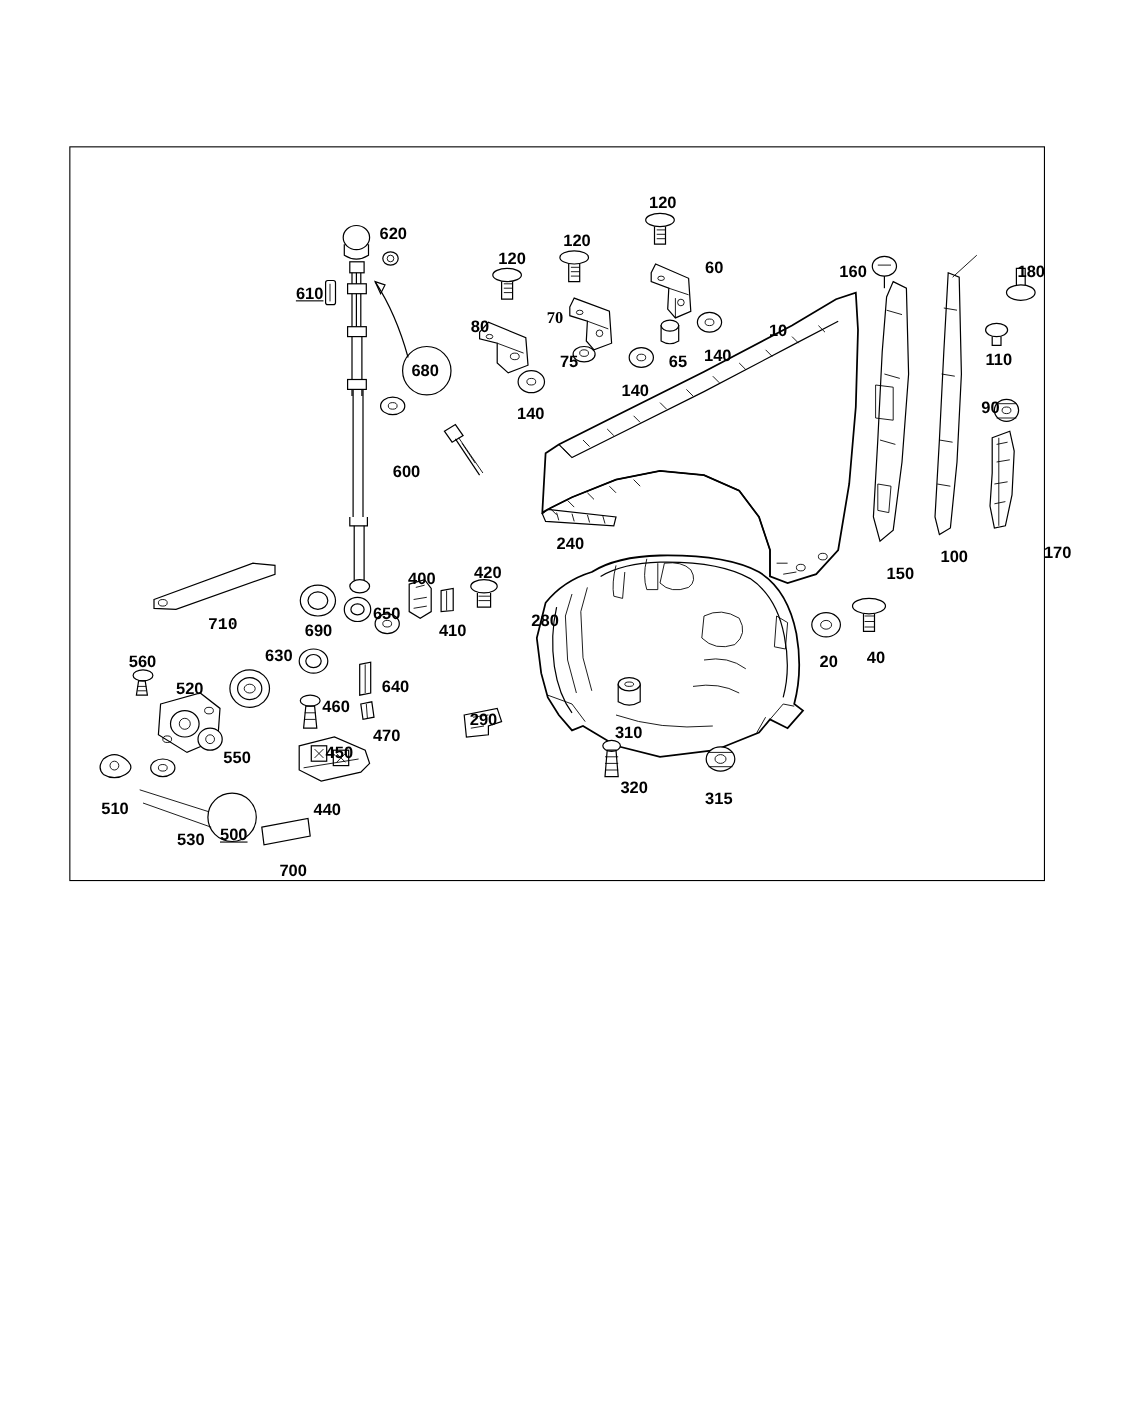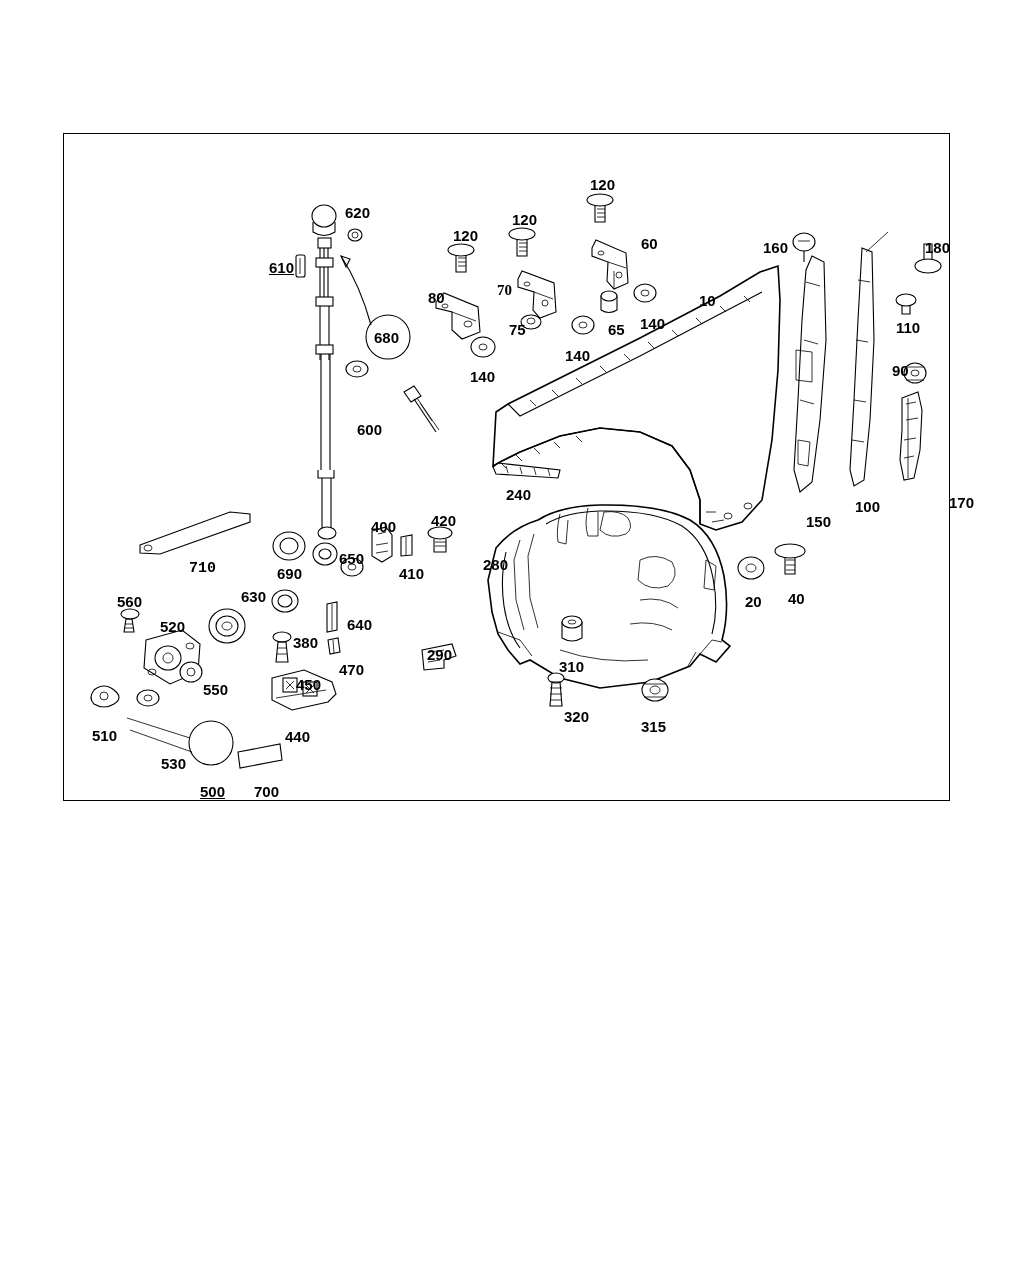--- a/index.html
+++ b/index.html
@@ -353,26 +353,26 @@
   <div class="callout" style="left:371px; top:519px;">400</div>
   <div class="callout" style="left:399px; top:566px;">410</div>
   <div class="callout" style="left:431px; top:513px;">420</div>
   <div class="callout" style="left:483px; top:557px;">280</div>
   <div class="callout" style="left:745px; top:594px;text-align:right;">20</div>
   <div class="callout" style="left:788px; top:591px;">40</div>
   <div class="callout" style="left:117px; top:594px;">560</div>
   <div class="callout" style="left:160px; top:619px;">520</div>
   <div class="callout" style="left:241px; top:589px;">630</div>
   <div class="callout" style="left:347px; top:617px;">640</div>
-  <div class="callout" style="left:293px; top:635px;">380</div>
+  <div class="callout" style="left:293px; top:635px;">460</div>
   <div class="callout" style="left:339px; top:662px;">470</div>
   <div class="callout" style="left:203px; top:682px;">550</div>
   <div class="callout" style="left:296px; top:677px;">450</div>
   <div class="callout" style="left:285px; top:729px;">440</div>
   <div class="callout" style="left:92px; top:728px;">510</div>
   <div class="callout" style="left:137px; top:756px;margin-left:24px;">530</div>
-  <div class="callout" style="left:200px; top:784px;text-decoration:underline;">500</div>
+  <div class="callout" style="left:200px; top:752px;text-decoration:underline;">500</div>
   <div class="callout" style="left:254px; top:784px;">700</div>
   <div class="callout" style="left:427px; top:647px;">290</div>
   <div class="callout" style="left:559px; top:659px;">310</div>
   <div class="callout" style="left:546px; top:709px;margin-left:18px;">320</div>
   <div class="callout" style="left:641px; top:719px;">315</div>
 </div>
 
 </body></html>

